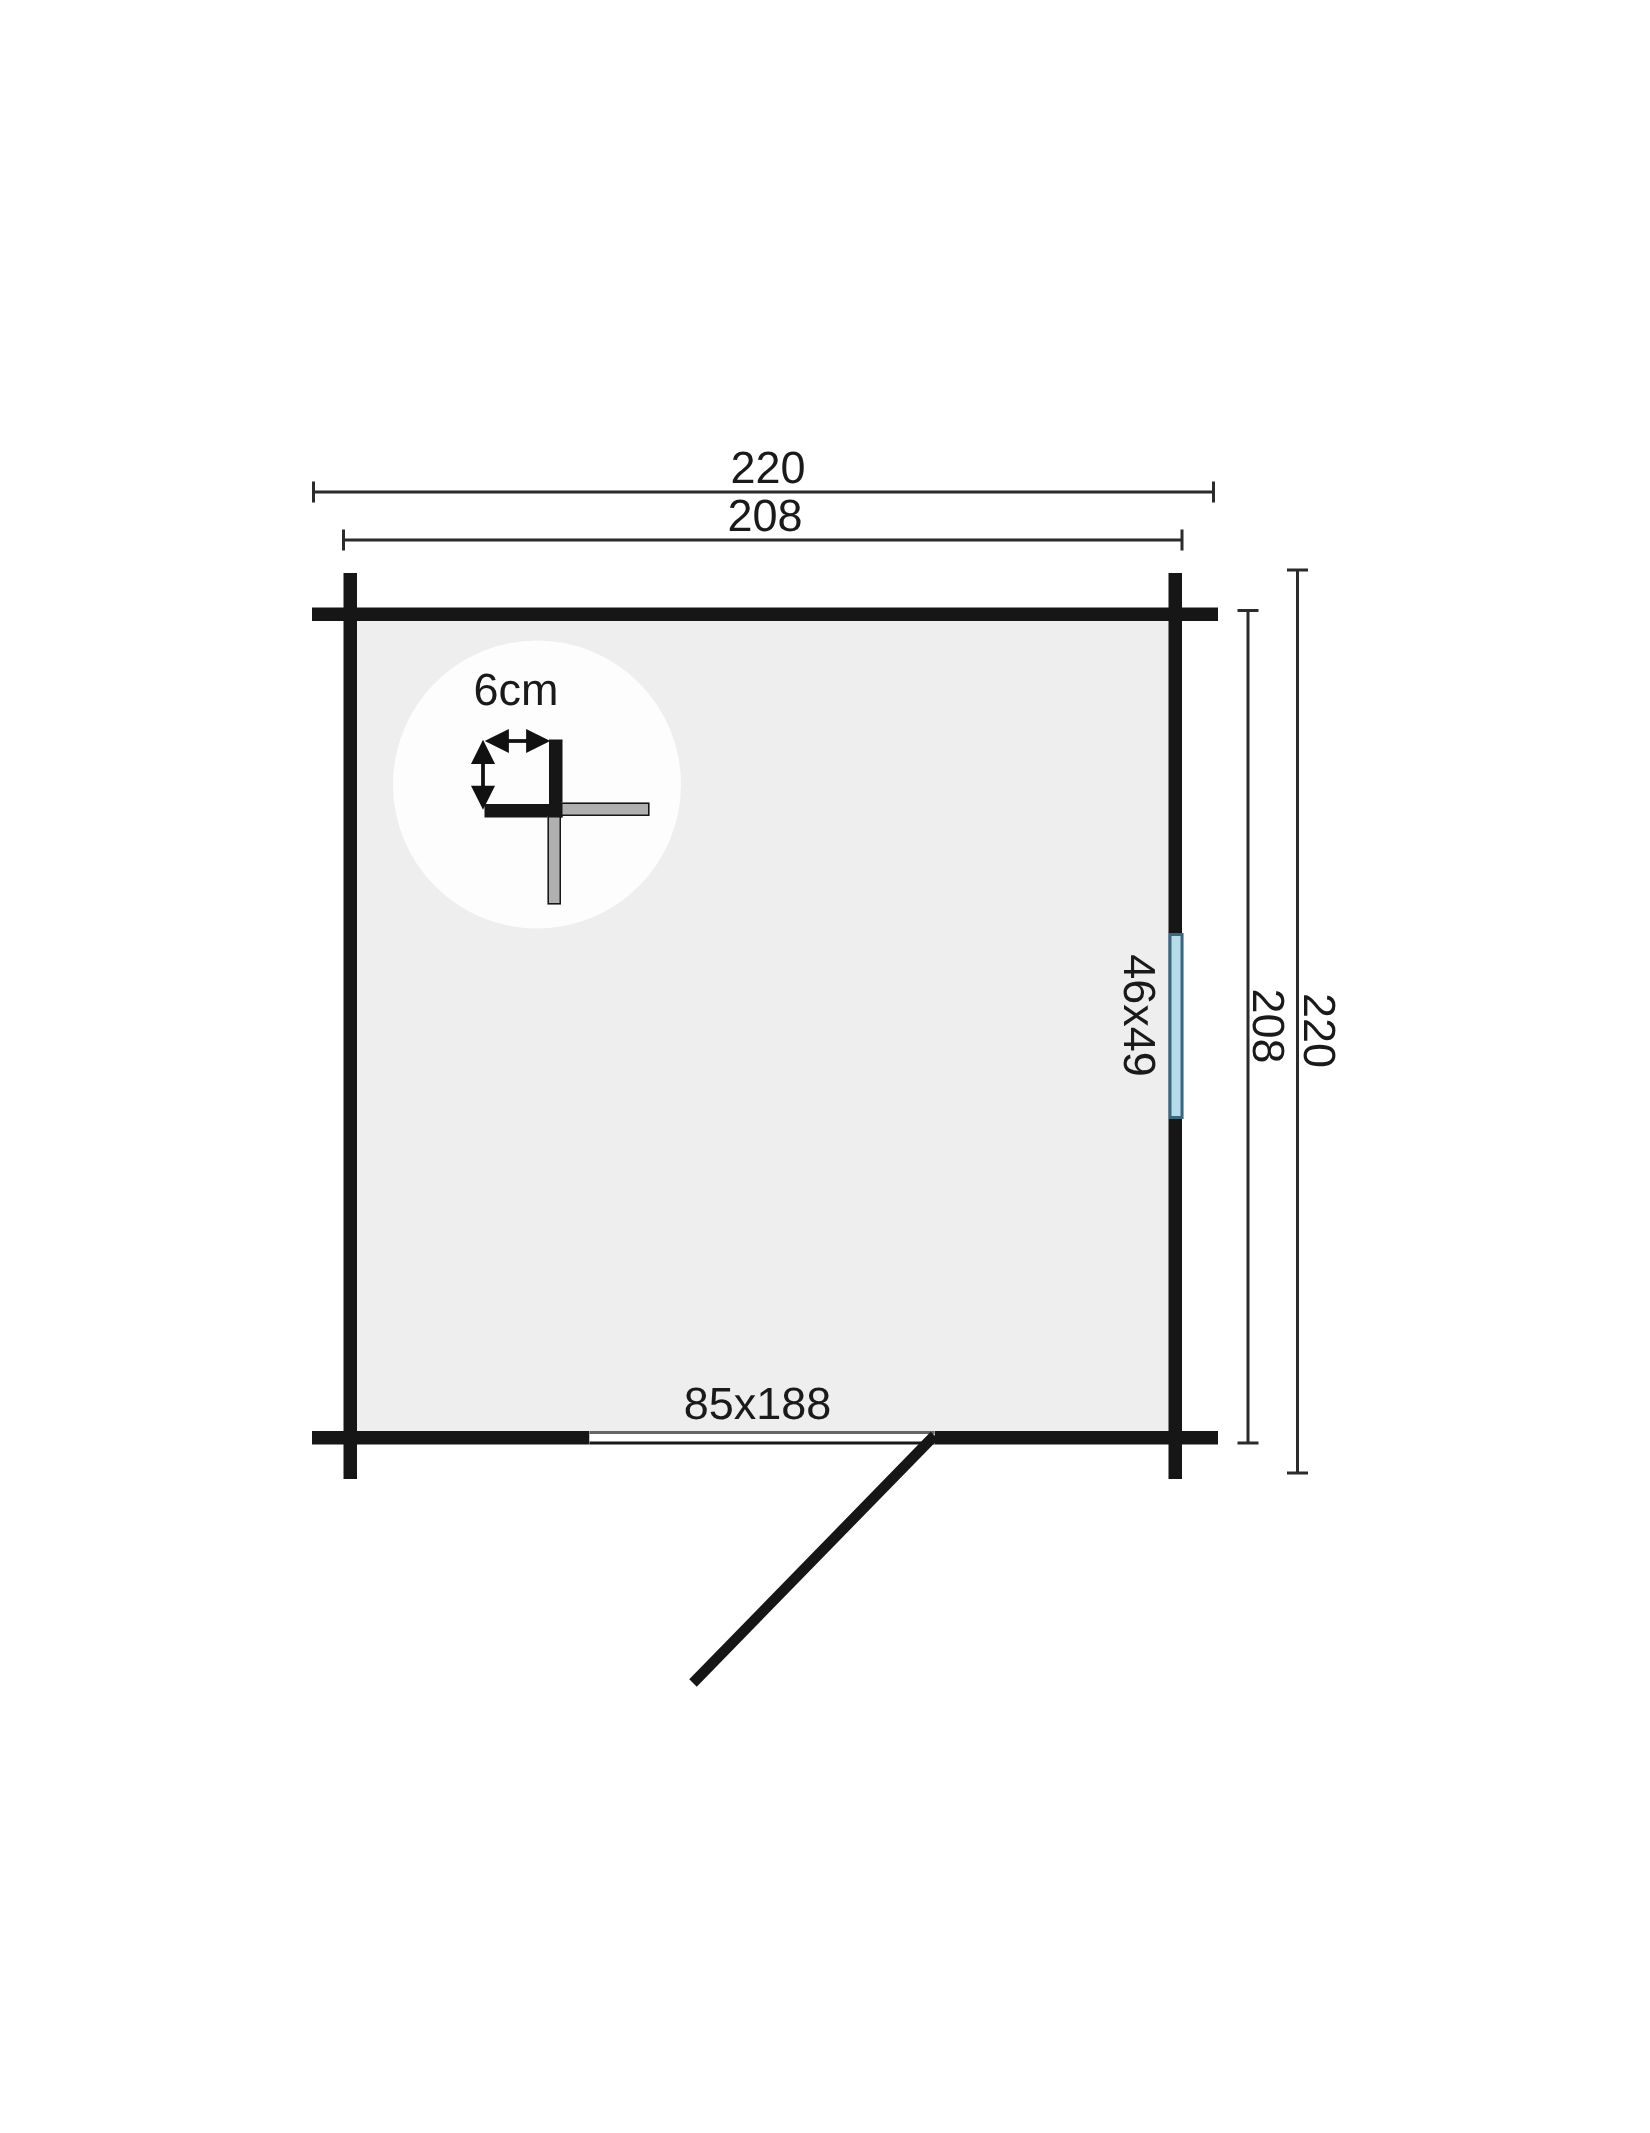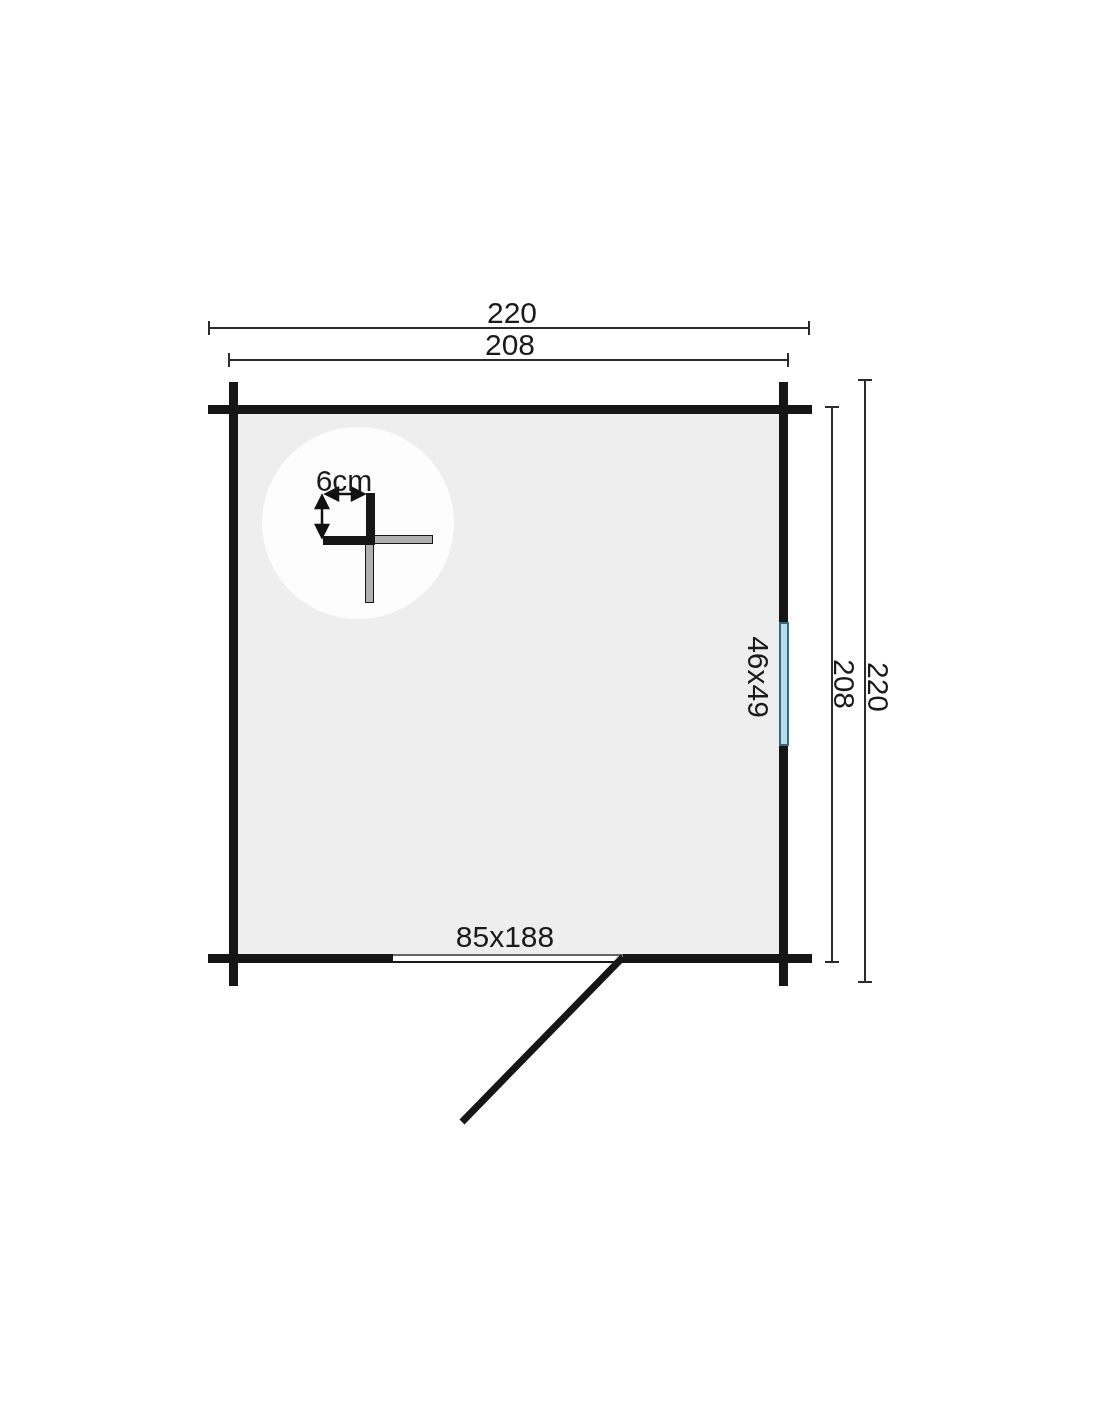--- a/index.html
+++ b/index.html
@@ -110,13 +110,13 @@
     <polygon points="322,537 316,525 328,525"></polygon>
   </g>
 </svg>
 
 <div class="dim-label" style="left:512px;top:313px;">220</div>
 <div class="dim-label" style="left:510px;top:345px;">208</div>
 <div class="dim-label rot" style="left:844px;top:684px;">208</div>
 <div class="dim-label rot" style="left:878px;top:687px;">220</div>
 <div class="dim-label rot" style="left:758px;top:677px;">46x49</div>
 <div class="dim-label" style="left:505px;top:937px;">85x188</div>
-<div class="dim-label" style="left:344px;top:461px;margin-top:20px;">6cm</div>
+<div class="dim-label" style="left:344px;top:461px;">6cm</div>
 
 </body></html>

